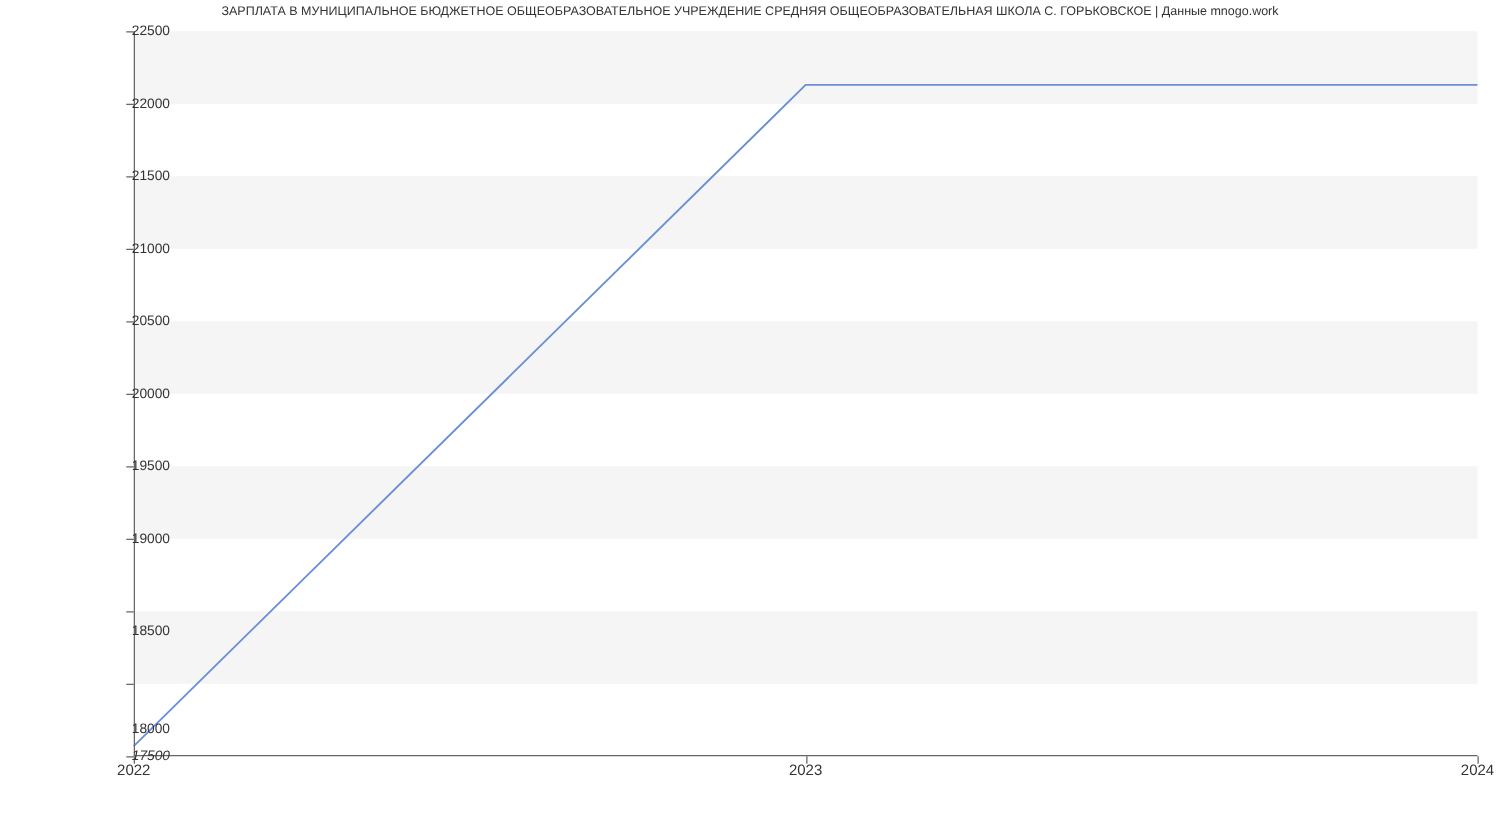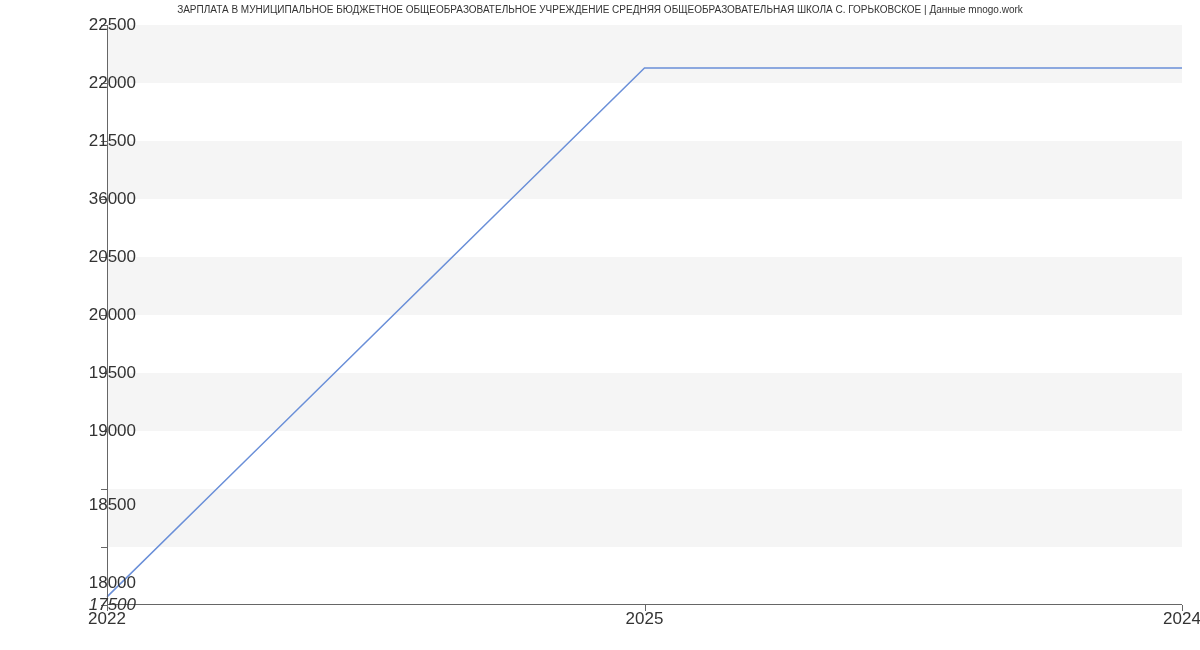--- a/index.html
+++ b/index.html
@@ -61,36 +61,36 @@
       position: absolute;
       left: 0;
       width: 6px;
       height: 1px;
       background: #666;
       transform: translateX(-6px);
     }
     .y-label {
       position: absolute;
       right: 1064px;
-      font-size: 17px;
+      font-size: 11px;
       color: #333;
       text-align: right;
       transform: translateY(-50%);
     }
     .x-tick {
       position: absolute;
       bottom: -6px;
       width: 1px;
       height: 6px;
       background: #666;
     }
     .x-label {
       position: absolute;
       top: 609px;
-      font-size: 17px;
+      font-size: 12px;
       color: #333;
       text-align: center;
       transform: translateX(-50%);
     }
     .line-svg {
       position: absolute;
       left: 0;
       top: 0;
       width: 100%;
       height: 100%;
@@ -136,23 +136,23 @@
   </div>
 
   <div id="y-labels-container">
       <div class="y-label" style="top: 605px; font-style: italic;">17500</div>
       <div class="y-label" style="top: 547px; margin-top: 36px;">18000</div>
       <div class="y-label" style="top: 489px; margin-top: 16px;">18500</div>
       <div class="y-label" style="top: 431px;">19000</div>
       <div class="y-label" style="top: 373px;">19500</div>
       <div class="y-label" style="top: 315px; text-align: right;">20000</div>
       <div class="y-label" style="top: 257px;">20500</div>
-      <div class="y-label" style="top: 199px;">36000</div>
+      <div class="y-label" style="top: 199px;">21000</div>
       <div class="y-label" style="top: 141px;">21500</div>
       <div class="y-label" style="top: 83px;">22000</div>
       <div class="y-label" style="top: 25px;">22500</div>
     </div>
   <div id="x-labels-container">
       <div class="x-label" style="left: 107px;">2022</div>
-      <div class="x-label" style="left: 644.5px;">2025</div>
+      <div class="x-label" style="left: 644.5px;">2023</div>
       <div class="x-label" style="left: 1182px;">2024</div>
     </div>
 </div>
 
 </body></html>

